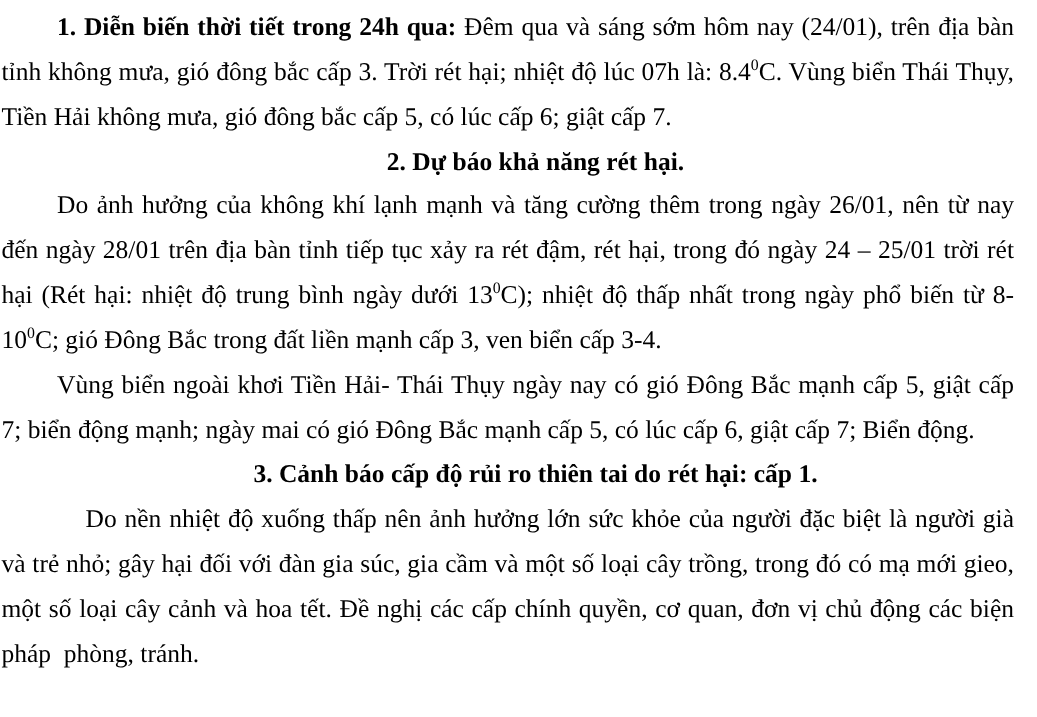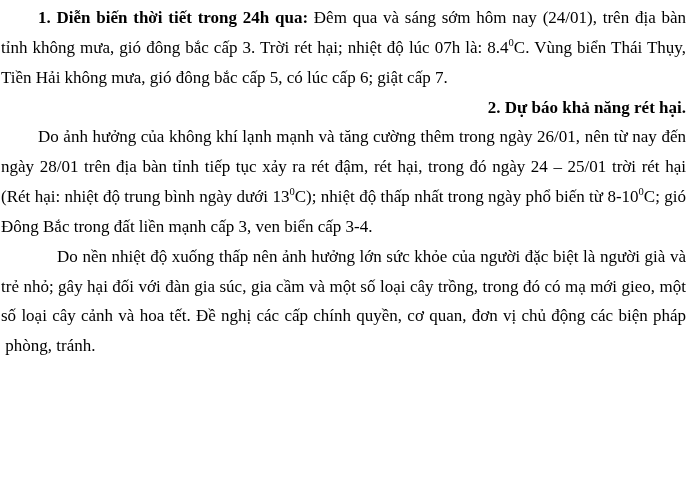--- a/index.html
+++ b/index.html
@@ -3,45 +3,47 @@
 <meta charset="utf-8">
 <style>
   html, body { margin: 0; padding: 0; background: #ffffff; }
   .doc {
     position: relative;
     width: 691px;
     height: 478px;
     box-sizing: border-box;
     background: #ffffff;
     color: #000000;
-    padding: 3px 5px 0 1px;
+    padding: 3px 15px 0 1px;
     overflow: hidden;
     font-family: "Liberation Serif", "DejaVu Serif", serif;
     font-size: 17px;
     line-height: 29.85px;
   }
   .doc p {
     margin: 0;
     text-align: justify;
   }
   .doc p.heading {
-    text-align: right;
+    text-align: center;
   }
   .indent-normal { text-indent: 37px; }
   .indent-large  { text-indent: 56px; }
   .bold { font-weight: bold; }
   sup {
     font-size: 0.62em;
     vertical-align: super;
     line-height: 0;
   }
 </style>
 </head>
 <body>
 
 <div class="doc">
   <div>
       <p class="indent-normal"><span class="bold">1. Diễn biến thời tiết trong 24h qua: </span><span>Đêm qua và sáng sớm hôm nay (24/01), trên địa bàn tỉnh không mưa, gió đông bắc cấp 3. Trời rét hại; nhiệt độ lúc 07h là: 8.4</span><sup>0</sup><span>C. Vùng biển Thái Thụy, Tiền Hải không mưa, gió đông bắc cấp 5, có lúc cấp 6; giật cấp 7.</span></p>
       <p class="heading indent-normal"><span class="bold">2. Dự báo khả năng rét hại.</span></p>
       <p class="indent-normal"><span>Do ảnh hưởng của không khí lạnh mạnh và tăng cường thêm trong ngày 26/01, nên từ nay đến ngày 28/01 trên địa bàn tỉnh tiếp tục xảy ra rét đậm, rét hại, trong đó ngày 24 – 25/01 trời rét hại (Rét hại: nhiệt độ trung bình ngày dưới 13</span><sup>0</sup><span>C); nhiệt độ thấp nhất trong ngày phổ biến từ 8-10</span><sup>0</sup><span>C; gió Đông Bắc trong đất liền mạnh cấp 3, ven biển cấp 3-4.</span></p>
+      <p class="indent-normal"><span>Vùng biển ngoài khơi Tiền Hải- Thái Thụy ngày nay có gió Đông Bắc mạnh cấp 5, giật cấp 7; biển động mạnh; ngày mai có gió Đông Bắc mạnh cấp 5, có lúc cấp 6, giật cấp 7; Biển động.</span></p>
+      <p class="heading indent-normal"><span class="bold">3. Cảnh báo cấp độ rủi ro thiên tai do rét hại: cấp 1.</span></p>
       <p class="indent-large"><span>Do nền nhiệt độ xuống thấp nên ảnh hưởng lớn sức khỏe của người đặc biệt là người già và trẻ nhỏ; gây hại đối với đàn gia súc, gia cầm và một số loại cây trồng, trong đó có mạ mới gieo, một số loại cây cảnh và hoa tết. Đề nghị các cấp chính quyền, cơ quan, đơn vị chủ động các biện pháp &nbsp;phòng, tránh.</span></p>
     </div>
 </div>
 
 </body></html>

